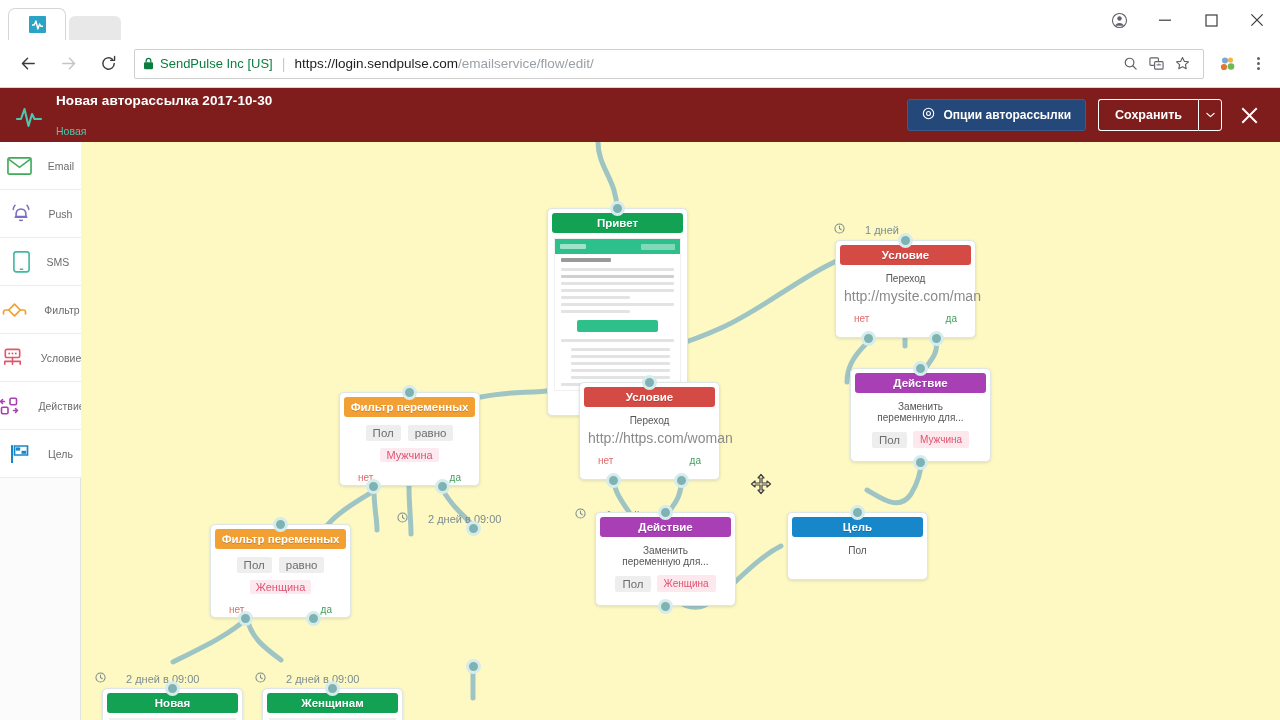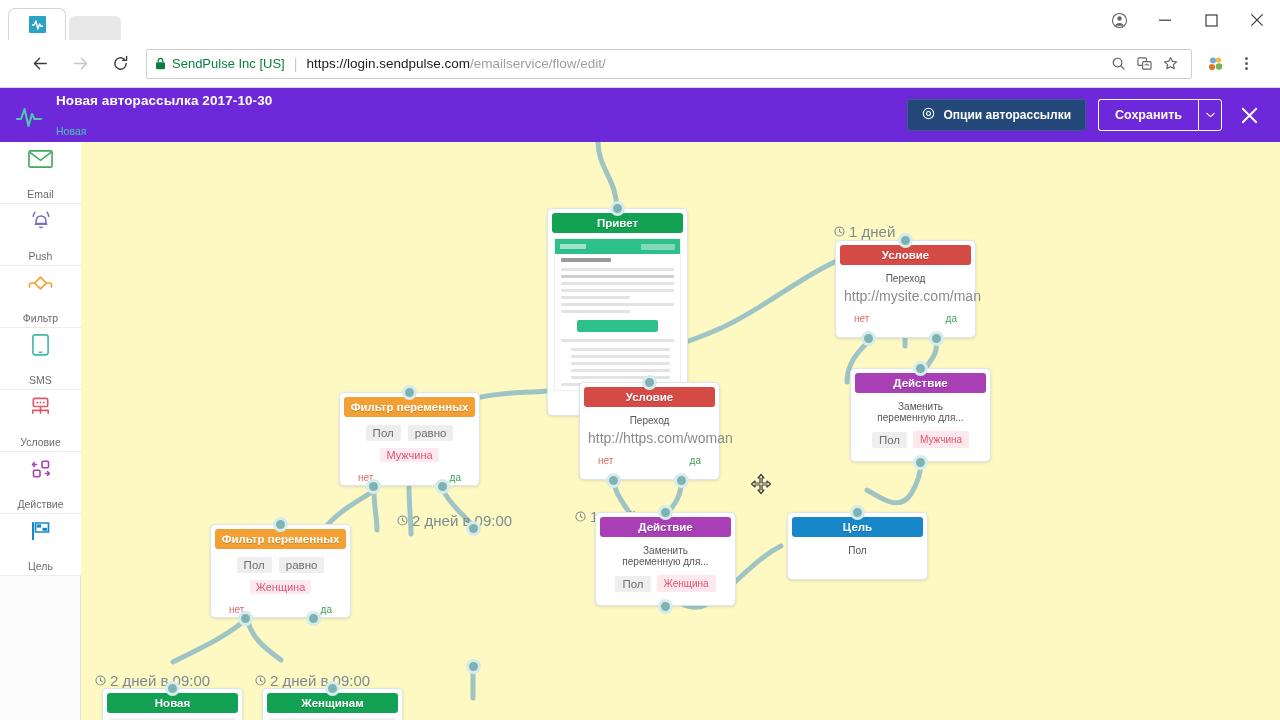--- a/index.html
+++ b/index.html
@@ -37,21 +37,21 @@
   .win-controls { position: absolute; right: 0; top: 0; height: 40px; display: flex; align-items: center; }
   .win-btn {
     width: 46px; height: 40px; display: flex; align-items: center; justify-content: center;
     color: #5f6368;
   }
   .win-btn svg { display: block; }
 
   .nav-bar {
     position: absolute; left: 0; top: 40px; width: 1280px; height: 48px;
     background: #ffffff; border-bottom: 1px solid #d8d8d8;
-    display: flex; align-items: center; padding: 0 20px;
+    display: flex; align-items: center; padding: 0 8px;
   }
   .nav-icon-btn {
     width: 32px; height: 32px; margin: 0 4px;
     display: flex; align-items: center; justify-content: center;
     border-radius: 50%; color: #5f6368; flex: none;
   }
   .nav-icon-btn.disabled { color: #c4c4c4; }
   .omnibox {
     flex: 1; height: 30px; margin: 0 8px 0 6px;
     background: #ffffff; border: 1px solid #cfcfcf; border-radius: 2px;
@@ -65,21 +65,21 @@
   .url-strong { color: #202124; }
   .omni-right { display: flex; align-items: center; margin-left: auto; padding-left: 8px; }
   .omni-ic { width: 26px; height: 26px; display: flex; align-items: center; justify-content: center; color: #5f6368; }
   .ext-ic { width: 28px; height: 28px; display: flex; align-items: center; justify-content: center; margin-left: 2px; }
   .menu-dots { width: 28px; display: flex; flex-direction: column; align-items: center; gap: 2px; margin-left: 2px; }
   .menu-dots i { width: 3px; height: 3px; border-radius: 50%; background: #5f6368; display: block; }
 
   
   .app-header {
     position: absolute; left: 0; top: 88px; width: 1280px; height: 54px;
-    background: #6d28d9; display: flex; align-items: center; padding: 0 14px 0 12px;
+    background: #7f1d1d; display: flex; align-items: center; padding: 0 14px 0 12px;
   }
   .app-logo { width: 34px; height: 34px; display: flex; align-items: center; justify-content: center; flex: none; }
   .app-titles { margin-left: 10px; line-height: 1.15; }
   .app-title { color: #ffffff; font-size: 13.5px; font-weight: bold; letter-spacing: .1px; }
   .app-sub { color: #48c9b0; font-size: 10.5px; margin-top: 17px; }
   .app-actions { margin-left: auto; display: flex; align-items: center; gap: 0; }
   .btn-options {
     height: 32px; background: #24487a; border: 1px solid #3a5c8c; border-radius: 3px;
     color: #ffffff; font-size: 12px; font-weight: bold;
     display: flex; align-items: center; gap: 8px; padding: 0 14px;
@@ -100,22 +100,22 @@
     display: flex; align-items: center; justify-content: center;
   }
 
   
   .workspace { position: absolute; left: 0; top: 142px; width: 1280px; height: 578px; }
   .sidebar {
     position: absolute; left: 0; top: 0; width: 81px; height: 578px;
     background: #fbfbfb; border-right: 1px solid #e2e2e2;
   }
   .side-item {
-    width: 81px; height: 62px; border-bottom: 1px solid #ececec;
-    display: flex; flex-direction: column; align-items: center; justify-content: center; gap: 16px;
+    width: 81px; height: 48px; border-bottom: 1px solid #ececec;
+    display: flex; align-items: center; justify-content: center; gap: 16px;
     background: #ffffff;
   }
   .side-ico { height: 27px; display: flex; align-items: center; justify-content: center; }
   .side-lbl { font-size: 10.5px; color: #6b6b6b; }
 
   .canvas {
     position: absolute; left: 81px; top: 0; width: 1199px; height: 578px;
     background: #fef9c3; overflow: hidden;
   }
   .edges { position: absolute; left: 0; top: 0; width: 1199px; height: 578px; }
@@ -150,22 +150,22 @@
   .val-pink { color: #e0536f; font-size: 11px; background: #fdeaf0; padding: 1px 6px; border-radius: 2px; display: inline-block; margin-top: 7px; }
 
   
   .port {
     position: absolute; width: 15px; height: 15px; border-radius: 50%;
     background: #7fb3b3; border: 3px solid #d6ecec;
   }
 
   
   .delay {
-    position: absolute; display: flex; align-items: center; gap: 4px;
-    font-size: 15px; color: #7b8c92;
+    position: absolute; display: flex; align-items: center; gap: 20px;
+    font-size: 11px; color: #7b8c92;
   }
 
   
   .thumb { margin: 5px 6px 7px; background: #ffffff; border: 1px solid #f0f0f0; overflow: hidden; }
   .th-bar { height: 15px; background: #2ec08a; display: flex; align-items: center; justify-content: space-between; padding: 0 5px; }
   .th-bar b { width: 26px; height: 5px; background: rgba(255,255,255,.55); border-radius: 1px; display: block; }
   .th-bar i { width: 34px; height: 6px; background: rgba(255,255,255,.4); border-radius: 1px; display: block; }
   .th-line { height: 3px; background: #e3e3e3; border-radius: 1px; margin: 4px 6px; }
   .th-line.dk { background: #cfcfcf; }
   .th-line.sh { width: 55%; }
@@ -356,36 +356,36 @@
             <rect x="5.5" y="14.3" width="13" height="1.8" rx=".9" fill="#7b6fc4"></rect>
             <path d="M10.4 17.6a1.8 1.8 0 0 0 3.2 0" fill="none" stroke="#7b6fc4" stroke-width="1.5"></path>
             <path d="M4.2 7.4A7.5 7.5 0 0 1 6 3.2M19.8 7.4A7.5 7.5 0 0 0 18 3.2" fill="none" stroke="#7b6fc4" stroke-width="1.5" stroke-linecap="round"></path>
           </svg>
       </span>
       <span class="side-lbl">Push</span>
     </div>
 
     <div class="side-item">
       <span class="side-ico">
+        <svg width="19" height="24" viewBox="0 0 20 24">
+            <rect x="2" y="1.4" width="16" height="21" rx="2.4" fill="none" stroke="#3fb8a5" stroke-width="1.7"></rect>
+            <rect x="8" y="18.8" width="4" height="1.5" rx=".7" fill="#3fb8a5"></rect>
+          </svg>
+      </span>
+      <span class="side-lbl">SMS</span>
+    </div>
+
+    <div class="side-item">
+      <span class="side-ico">
         <svg width="27" height="20" viewBox="0 0 28 20">
             <path d="M14 4 20 10 14 16 8 10z" fill="none" stroke="#f2a033" stroke-width="1.8" stroke-linejoin="round"></path>
             <path d="M8 10H4.6a2 2 0 0 0-2 2v2M20 10h3.4a2 2 0 0 1 2 2v2" fill="none" stroke="#f2a033" stroke-width="1.8" stroke-linecap="round"></path>
           </svg>
       </span>
       <span class="side-lbl">Фильтр</span>
-    </div>
-
-    <div class="side-item">
-      <span class="side-ico">
-        <svg width="19" height="24" viewBox="0 0 20 24">
-            <rect x="2" y="1.4" width="16" height="21" rx="2.4" fill="none" stroke="#3fb8a5" stroke-width="1.7"></rect>
-            <rect x="8" y="18.8" width="4" height="1.5" rx=".7" fill="#3fb8a5"></rect>
-          </svg>
-      </span>
-      <span class="side-lbl">SMS</span>
     </div>
 
     <div class="side-item">
       <span class="side-ico">
         <svg width="25" height="22" viewBox="0 0 26 22">
             <rect x="5.5" y="2" width="15" height="8.5" rx="1.6" fill="none" stroke="#e0586a" stroke-width="1.7"></rect>
             <circle cx="9.6" cy="6.3" r="1" fill="#e0586a"></circle>
             <circle cx="13" cy="6.3" r="1" fill="#e0586a"></circle>
             <circle cx="16.4" cy="6.3" r="1" fill="#e0586a"></circle>
             <path d="M13 10.5v4M5 14.5h16M5 14.5v3M21 14.5v3M13 14.5v3" fill="none" stroke="#e0586a" stroke-width="1.7" stroke-linecap="round"></path>

